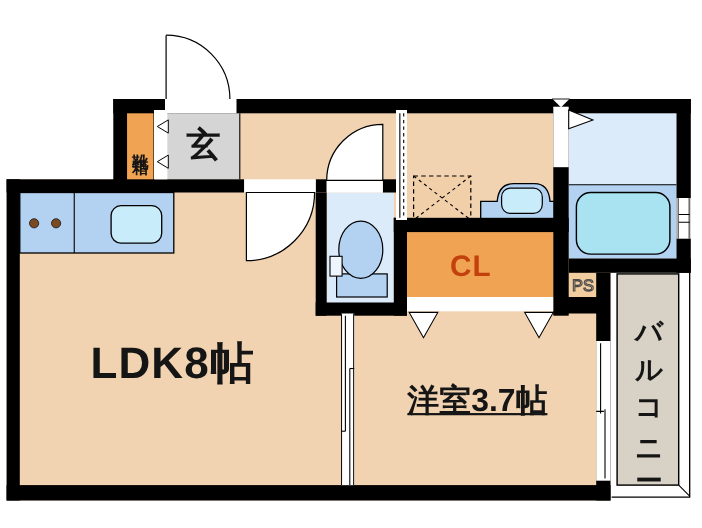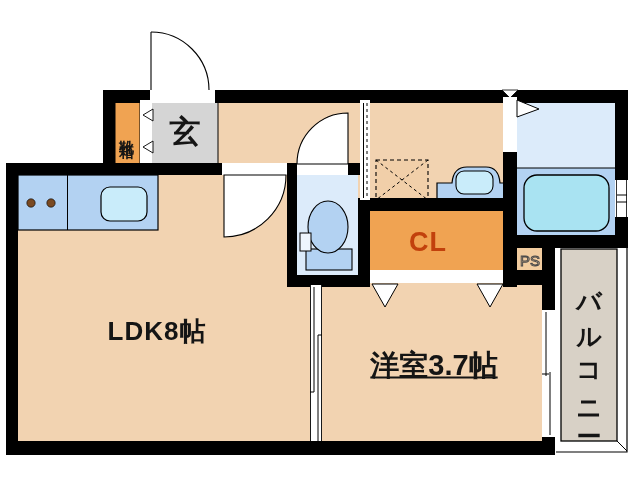--- a/index.html
+++ b/index.html
@@ -4,21 +4,21 @@
 <style>
   html,body{margin:0;padding:0;background:#fff;}
   #plan{position:relative;width:638px;height:480px;background:#fff;overflow:hidden;
         font-family:"Liberation Sans","DejaVu Sans",sans-serif;}
   #plan svg{position:absolute;left:0;top:0;}
   .label{position:absolute;transform:translate(-50%,-50%);color:#151515;
          white-space:nowrap;line-height:1;font-weight:600;}
   .vert{writing-mode:vertical-rl;}
   .lbl-genkan{font-size:31px;}
   .lbl-shoe{font-size:15px;letter-spacing:4px;}
-  .lbl-ldk{font-size:26px;letter-spacing:1px;}
+  .lbl-ldk{font-size:40px;letter-spacing:1px;}
   .lbl-western{font-size:29px;text-decoration:underline;}
   .lbl-cl{font-size:27px;color:#c2410c;letter-spacing:1px;}
   .lbl-ps{font-size:15px;color:transparent;-webkit-text-stroke:1px #4a4a4a;font-weight:400;}
   .lbl-balcony{font-size:25px;letter-spacing:9px;}
 </style>
 </head>
 <body>
 
 <div id="plan">
 <svg width="638" height="480" viewBox="0 0 638 480">

